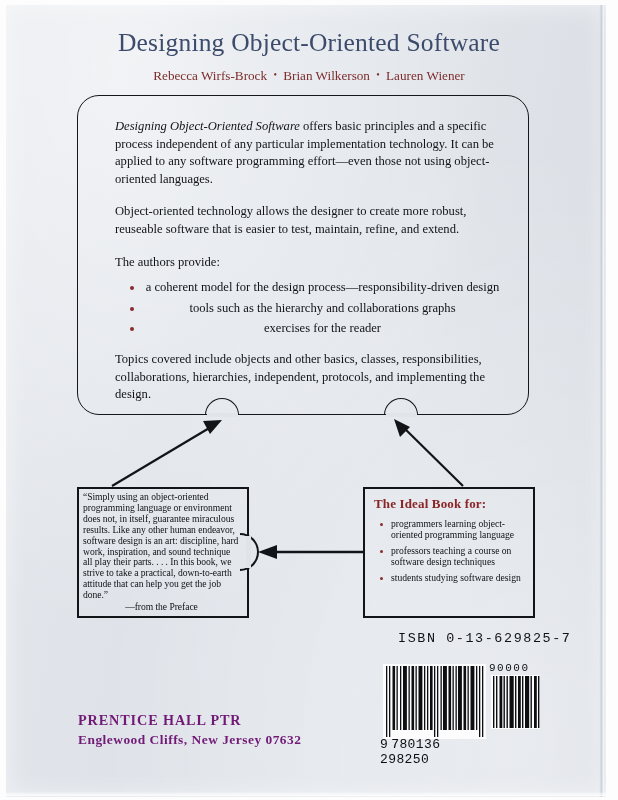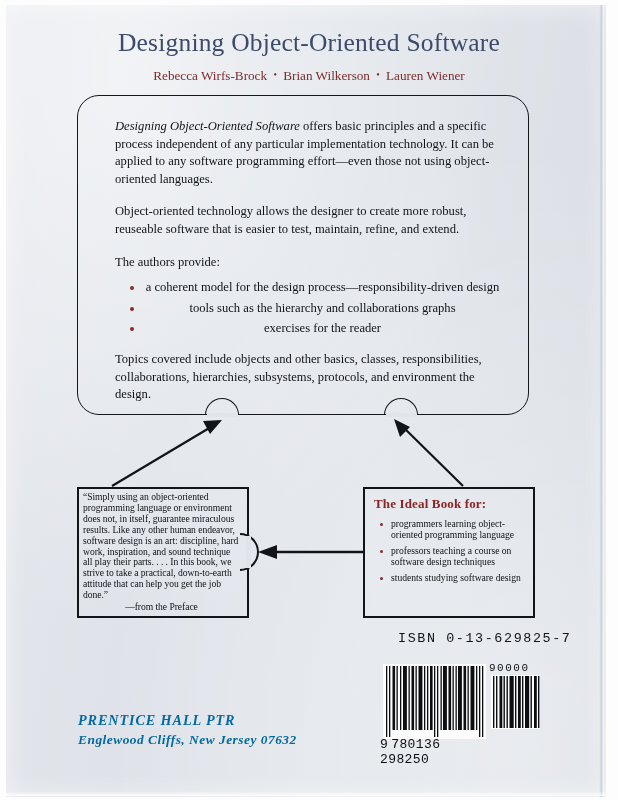--- a/index.html
+++ b/index.html
@@ -211,22 +211,21 @@
     position: absolute;
     left: 0; top: 0;
     width: 618px; height: 800px;
     pointer-events: none;
   }
 
   
   #publisher {
     position: absolute;
     left: 78px; top: 712px;
-    color: #0369a1;
-    font-style: italic;
+    color: #701a75;
   }
   #pub-name {
     font-size: 14.2px;
     font-weight: bold;
     letter-spacing: 0.9px;
     font-family: "Liberation Serif", serif;
   }
   #pub-addr {
     font-size: 13.4px;
     font-weight: bold;
@@ -299,21 +298,21 @@
 
   <div id="main-body">
     <p><em>Designing Object-Oriented Software</em><span> offers basic principles and a specific process independent of any particular implementation technology. It can be applied to any software programming effort—even those not using object-oriented languages.</span></p>
     <p>Object-oriented technology allows the designer to create more robust, reuseable software that is easier to test, maintain, refine, and extend.</p>
     <p class="tight">The authors provide:</p>
     <ul class="rlist">
       <li>a coherent model for the design process—responsibility-driven design</li>
       <li>tools such as the hierarchy and collaborations graphs</li>
       <li>exercises for the reader</li>
     </ul>
-    <p>Topics covered include objects and other basics, classes, responsibilities, collaborations, hierarchies, subsystems, protocols, and environment the design.</p>
+    <p>Topics covered include objects and other basics, classes, responsibilities, collaborations, hierarchies, independent, protocols, and implementing the design.</p>
   </div>
 
   <div class="bump" style="left:205px; top:398px;"></div>
   <div class="bump-mask" style="left:207px; top:413px;"></div>
   <div class="bump" style="left:384px; top:398px;"></div>
   <div class="bump-mask" style="left:386px; top:413px;"></div>
 
   <div class="callout" id="quote-box"></div>
   <div class="callout" id="ideal-box"></div>
 

